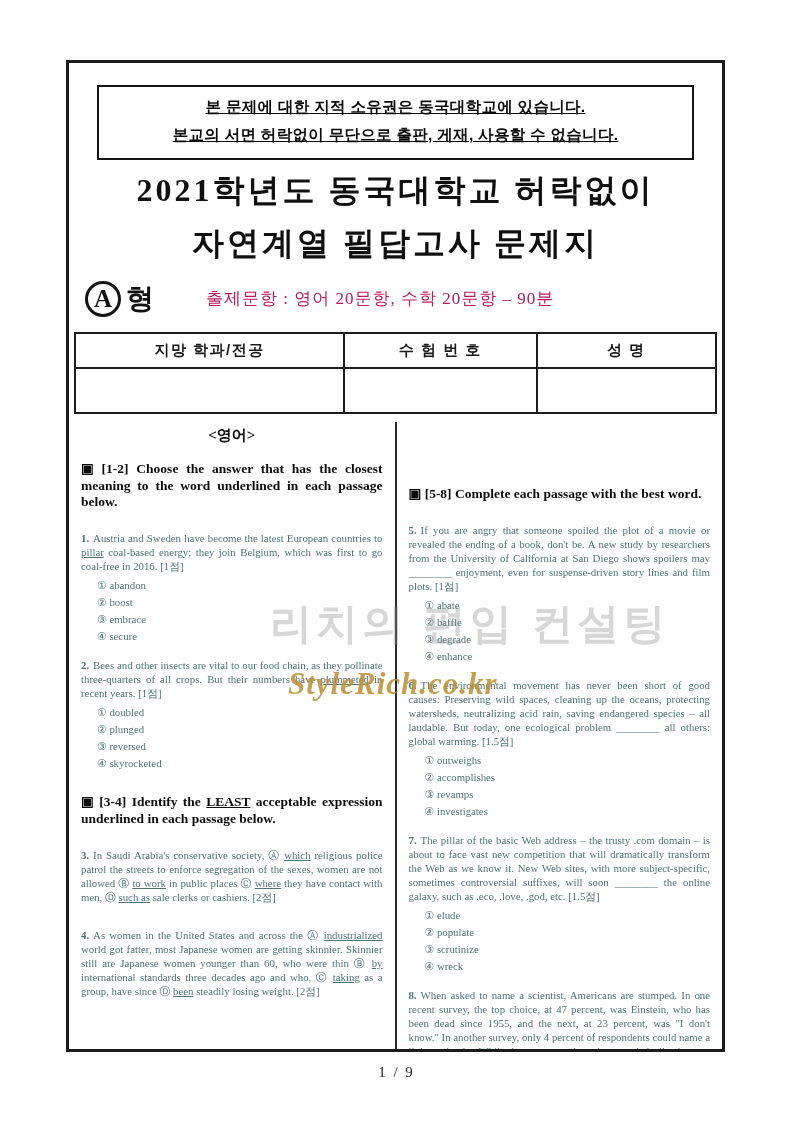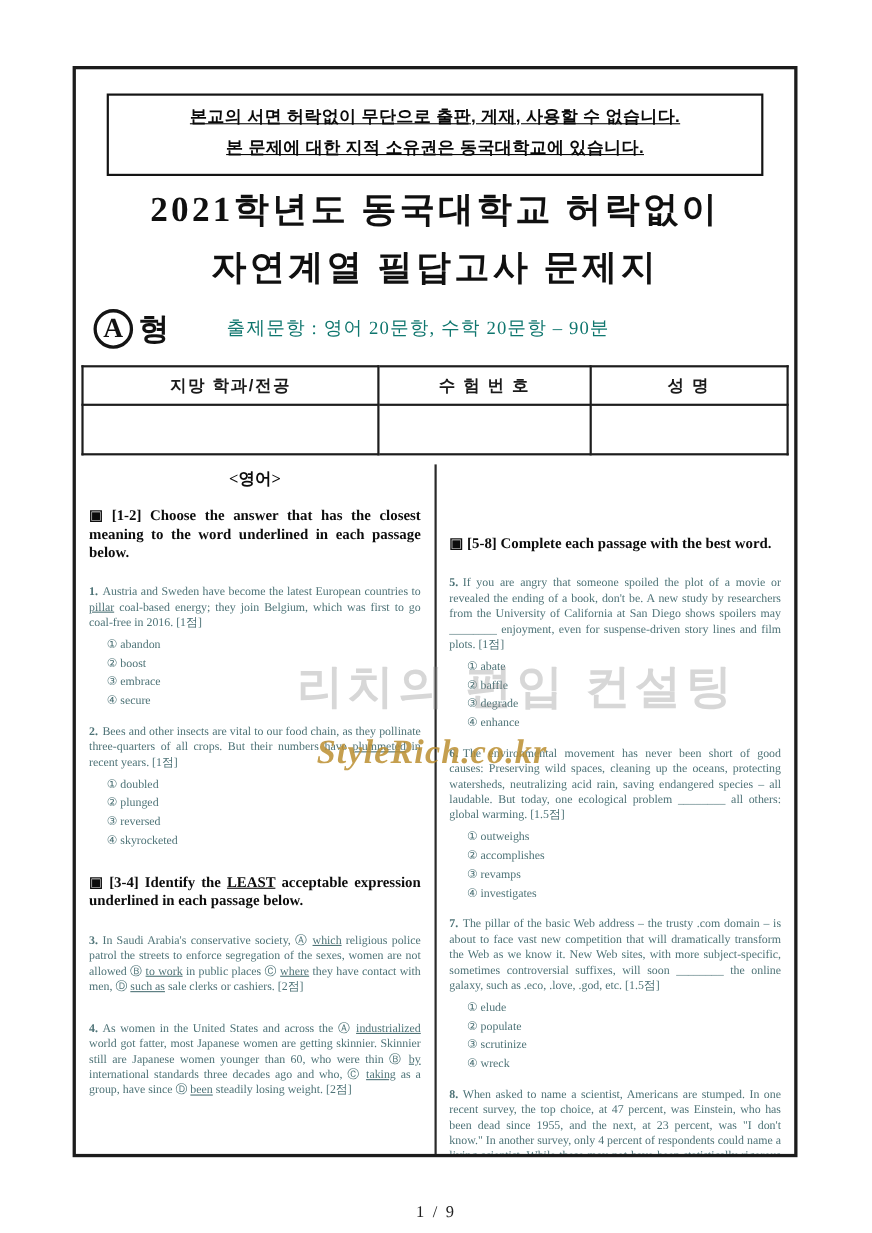--- a/index.html
+++ b/index.html
@@ -23,21 +23,21 @@
     margin:9px 0 0;font-family:"Liberation Serif",serif;color:#101010;
   }
   
   .type-row{display:flex;align-items:center;margin:12px 0 0 16px;height:42px;}
   .type-circle{
     width:36px;height:36px;border:3px solid #141414;border-radius:50%;
     display:flex;align-items:center;justify-content:center;
     font-size:25px;font-weight:bold;box-sizing:border-box;flex:0 0 auto;
   }
   .type-hyeong{font-size:28px;font-weight:bold;margin-left:5px;}
-  .form-info{font-size:17px;margin-left:52px;letter-spacing:1px;color:#0f766e;}
+  .form-info{font-size:17px;margin-left:52px;letter-spacing:1px;color:#be185d;}
   
   .info-table{width:calc(100% - 10px);margin:12px 5px 0;border-collapse:collapse;table-layout:fixed;}
   .info-table th,.info-table td{border:2px solid #1d1d1d;}
   .info-table th{
     height:31px;font-size:15px;font-weight:bold;letter-spacing:1.5px;
     font-family:"Liberation Sans",sans-serif;color:#1a1a1a;text-align:center;
   }
   .info-table td{height:41px;}
   
   .columns{display:flex;margin-top:8px;height:652px;overflow:hidden;}
@@ -63,34 +63,34 @@
     position:absolute;left:270px;top:596px;font-size:42px;font-weight:bold;
     color:rgba(140,140,140,0.35);letter-spacing:4px;white-space:nowrap;
     font-family:"Liberation Sans",sans-serif;pointer-events:none;
   }
   .watermark-brand{
     position:absolute;left:288px;top:666px;font-size:31px;font-weight:bold;font-style:italic;
     color:rgba(187,142,48,0.85);letter-spacing:1px;white-space:nowrap;
     font-family:"Liberation Serif",serif;pointer-events:none;
   }
   .footer{
-    position:absolute;left:0;right:0;top:1094px;text-align:center;
+    position:absolute;left:0;right:0;top:1064px;text-align:center;
     font-size:15px;letter-spacing:2px;color:#222;
   }
 </style>
 </head>
 <body>
 
 <div class="page">
 
   <div class="frame">
 
     <div class="notice-box">
+      <div class="notice-line">본 문제에 대한 지적 소유권은 동국대학교에 있습니다.</div>
       <div class="notice-line">본교의 서면 허락없이 무단으로 출판, 게재, 사용할 수 없습니다.</div>
-      <div class="notice-line">본 문제에 대한 지적 소유권은 동국대학교에 있습니다.</div>
     </div>
 
     <div class="title">2021학년도 동국대학교 허락없이</div>
     <div class="title">자연계열 필답고사 문제지</div>
 
     <div class="type-row">
       <span class="type-circle">
         <span>A</span>
       </span>
       <span class="type-hyeong">형</span>

